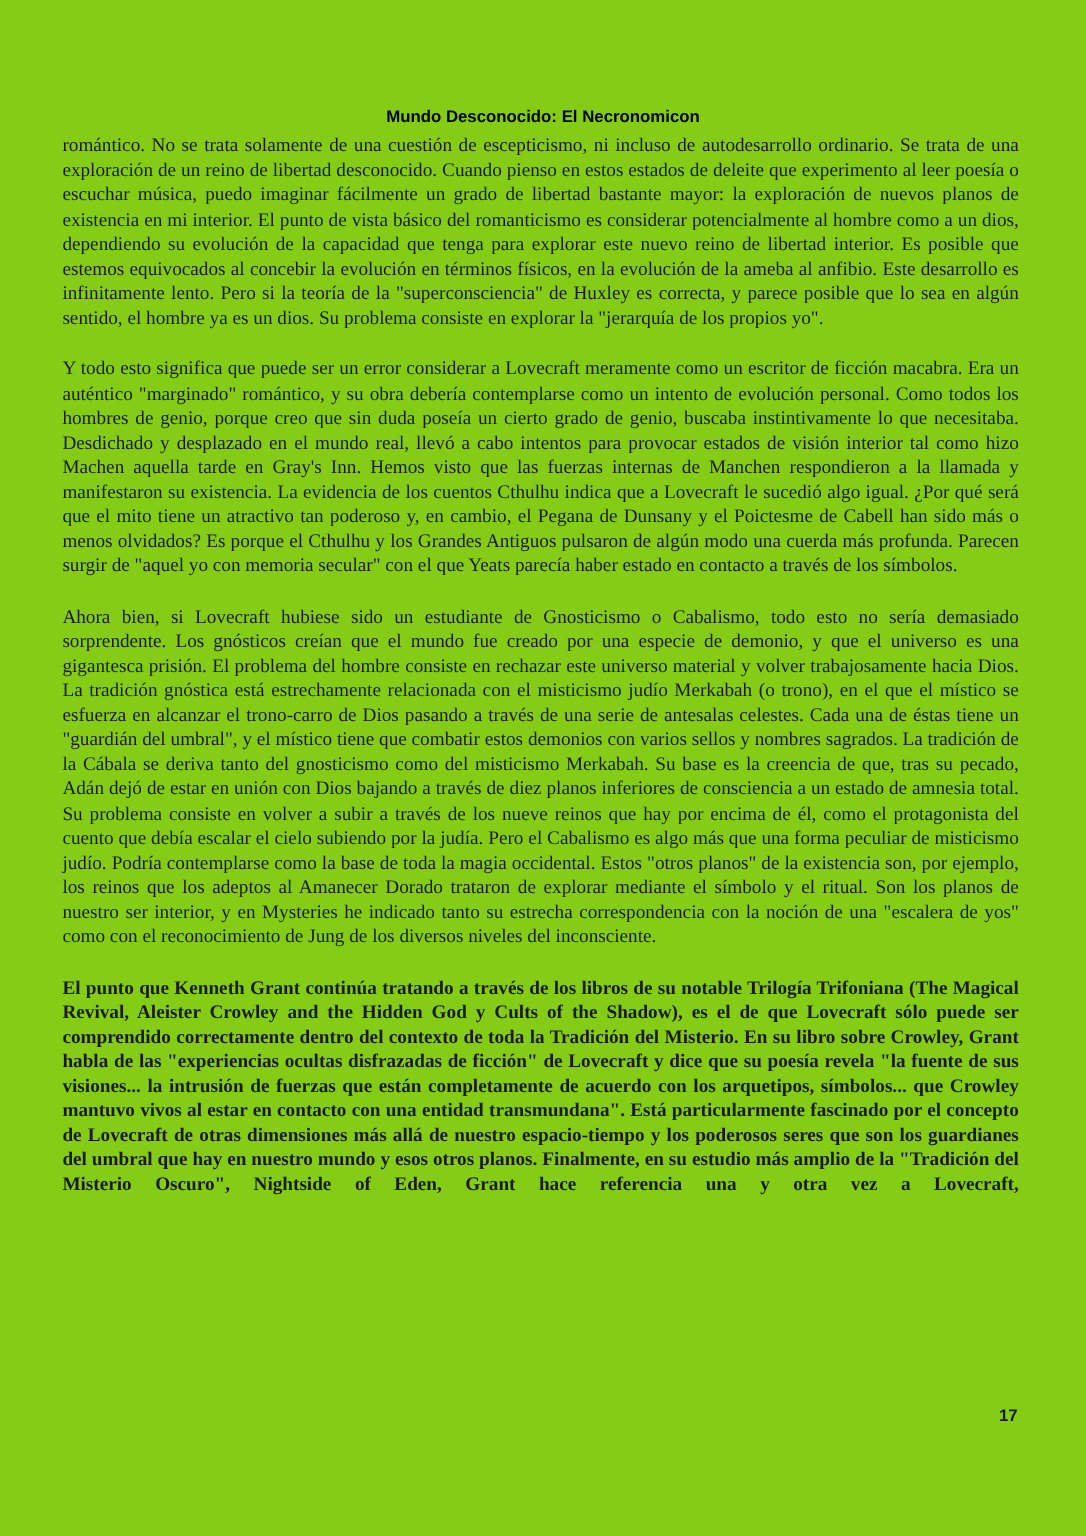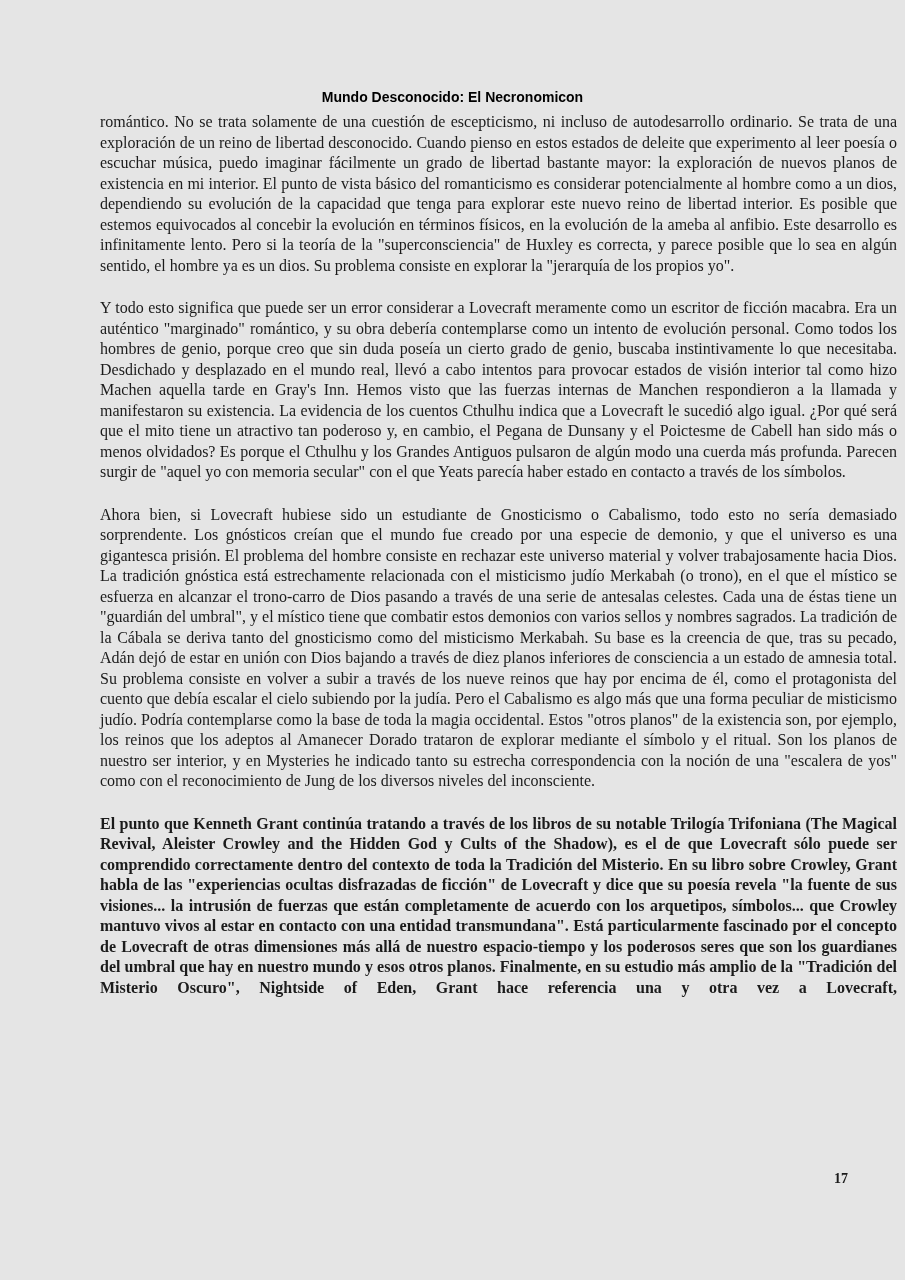--- a/index.html
+++ b/index.html
@@ -4,21 +4,21 @@
 <style>
   html, body {
     margin: 0;
     padding: 0;
     background: #ffffff;
   }
   .page {
     position: relative;
     width: 905px;
     height: 1280px;
-    background: #e5e5e5;
+    background: #84cc16;
     overflow: hidden;
   }
   .doc-title {
     position: absolute;
     top: 89px;
     left: 0;
     width: 100%;
     text-align: center;
     font-family: "Liberation Sans", sans-serif;
     font-weight: bold;
@@ -28,35 +28,34 @@
   .doc-body {
     position: absolute;
     top: 112px;
     left: 52px;
     width: 797px;
     font-family: "Liberation Serif", serif;
     font-size: 16px;
     line-height: 20.5px;
     color: #1b1b1b;
     text-align: justify;
-    margin-left: 48px;
   }
   .doc-body p {
     margin: 0 0 22px 0;
     padding: 0;
   }
   .doc-body p.justify-last {
     text-align-last: justify;
     font-weight: bold;
   }
   .page-number {
     position: absolute;
     top: 1171px;
     right: 57px;
-    font-family: Liberation Serif, serif;
+    font-family: Liberation Sans, sans-serif;
     font-weight: bold;
     font-size: 14px;
     color: #1b1b1b;
   }
 </style>
 </head>
 <body>
 
 <div class="page">
 

